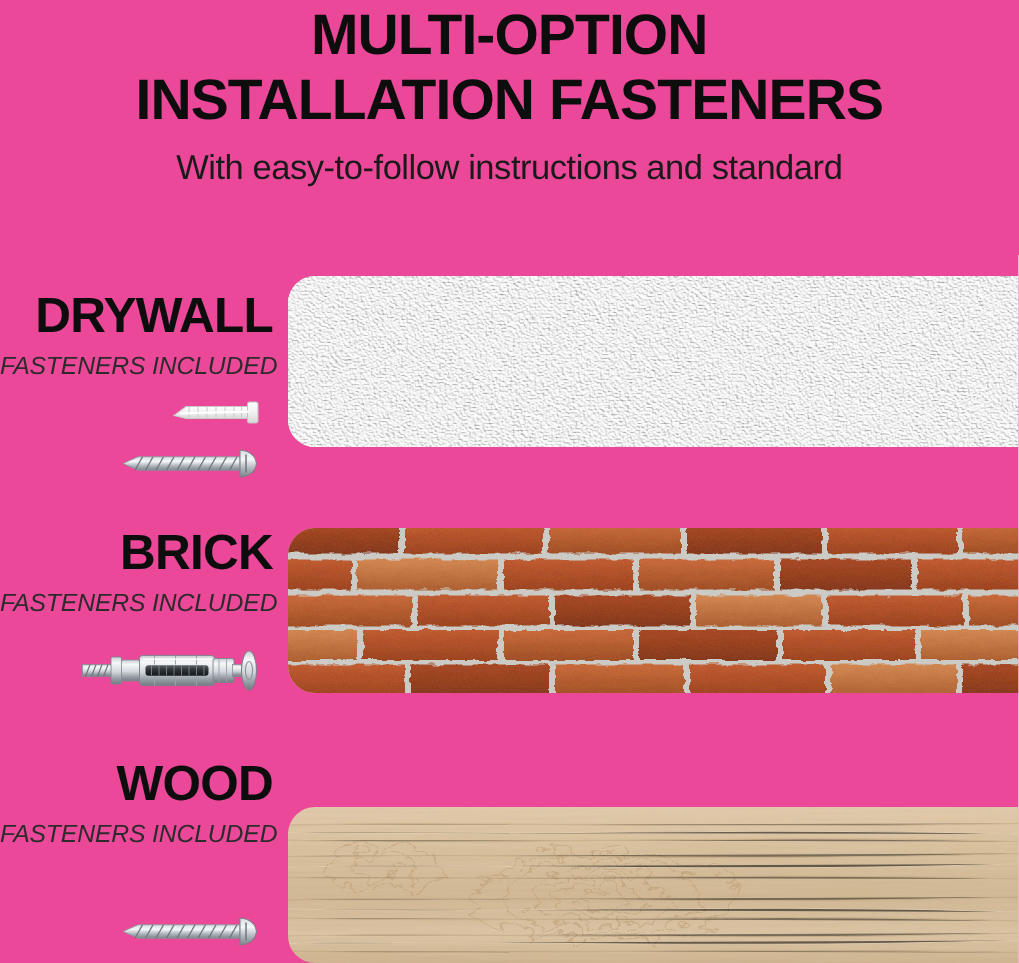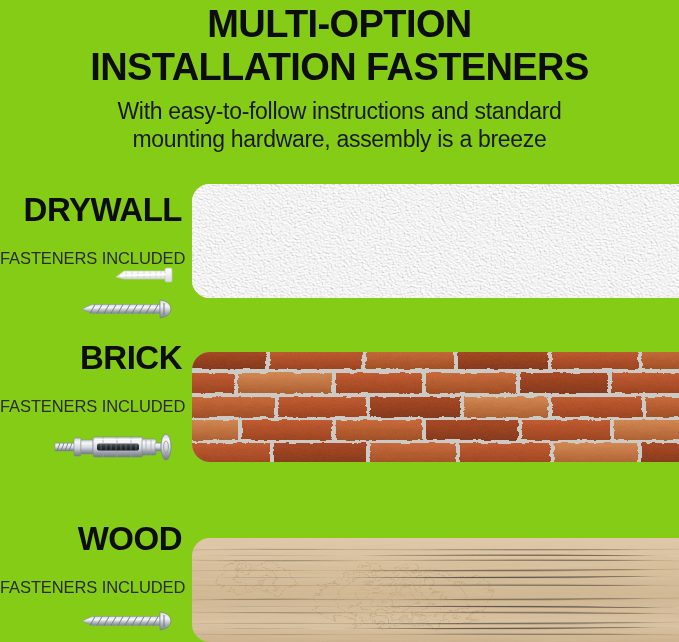--- a/index.html
+++ b/index.html
@@ -10,21 +10,21 @@
     height: 642px;
     background: #ffffff;
     font-family: "Liberation Sans", sans-serif;
     overflow: hidden;
   }
 
   #page {
     position: relative;
     width: 679px;
     height: 642px;
-    background: #84cc16;
+    background: #ec4899;
   }
 
   
   .header {
     position: absolute;
     left: 0; top: 0;
     width: 679px;
     text-align: center;
   }
   .title-line {
@@ -68,21 +68,22 @@
     margin-left: 16px;
   }
   .mat-sub {
     font-family: "Liberation Sans", sans-serif;
     font-weight: 400;
     font-size: 16.5px;
     line-height: 20px;
     letter-spacing: -0.1px;
     color: #2b2b2b;
     white-space: nowrap;
-    margin-top: 20px;
+    margin-top: 6px;
+    font-style: italic;
   }
 
   .hw-col {
     position: absolute;
     left: 0;
     width: 182px;
     text-align: right;
     line-height: 0;
   }
   .hw-col svg { display: inline-block; vertical-align: middle; }
@@ -100,21 +101,20 @@
 </style>
 </head>
 <body>
 
 <div id="page">
 
   <div class="header" style="top:2px;">
     <div class="title-line l1">MULTI-OPTION</div>
     <div class="title-line l2">INSTALLATION FASTENERS</div>
     <div class="subtitle-line s1">With easy-to-follow instructions and standard</div>
-    <div class="subtitle-line s2">mounting hardware, assembly is a breeze</div>
   </div>
 
   <div class="row" style="top:0;">
 
     <div class="label-col" style="top:192px;">
       <div class="mat-name">DRYWALL</div>
       <div class="mat-sub">FASTENERS INCLUDED</div>
     </div>
 
     <div class="hw-col" style="top:258px;">
@@ -188,21 +188,21 @@
         </defs>
         <rect x="0" y="0" width="487" height="114" fill="#fbfbfb"></rect>
         <rect x="0" y="0" width="487" height="114" fill="#f4f4f5" filter="url(#stippleF)" opacity="0.95"></rect>
         <rect x="0" y="0" width="487" height="114" fill="#ffffff" opacity="0.18"></rect>
       </svg>
     </div>
   </div>
 
   <div class="row" style="top:0;">
 
-    <div class="label-col" style="top:340px;">
+    <div class="label-col" style="top:350px;">
       <div class="mat-name">BRICK</div>
       <div class="mat-sub">FASTENERS INCLUDED</div>
     </div>
 
     <div class="hw-col" style="top:426px;">
       
       <svg width="125" height="42" viewBox="0 0 125 42" style="margin-right:6px;">
         <defs>
           <linearGradient id="slvGrad" x1="0" y1="0" x2="0" y2="1">
             <stop offset="0%" stop-color="#c9ced3"></stop>
@@ -342,21 +342,21 @@
 
         <rect x="0" y="0" width="487" height="110" filter="url(#brickGrain)" opacity="0.30"></rect>
 
         <rect x="0" y="0" width="487" height="110" fill="none"></rect>
       </svg>
     </div>
   </div>
 
   <div class="row" style="top:0;">
 
-    <div class="label-col" style="top:521px;">
+    <div class="label-col" style="top:504px;">
       <div class="mat-name">WOOD</div>
       <div class="mat-sub">FASTENERS INCLUDED</div>
     </div>
 
     <div class="hw-col" style="top:604px;">
       
       <svg width="98" height="34" viewBox="0 0 98 34" style="margin-right:6px;">
         <defs>
           <linearGradient id="wsGrad" x1="0" y1="0" x2="0" y2="1">
             <stop offset="0%" stop-color="#d9dde1"></stop>

